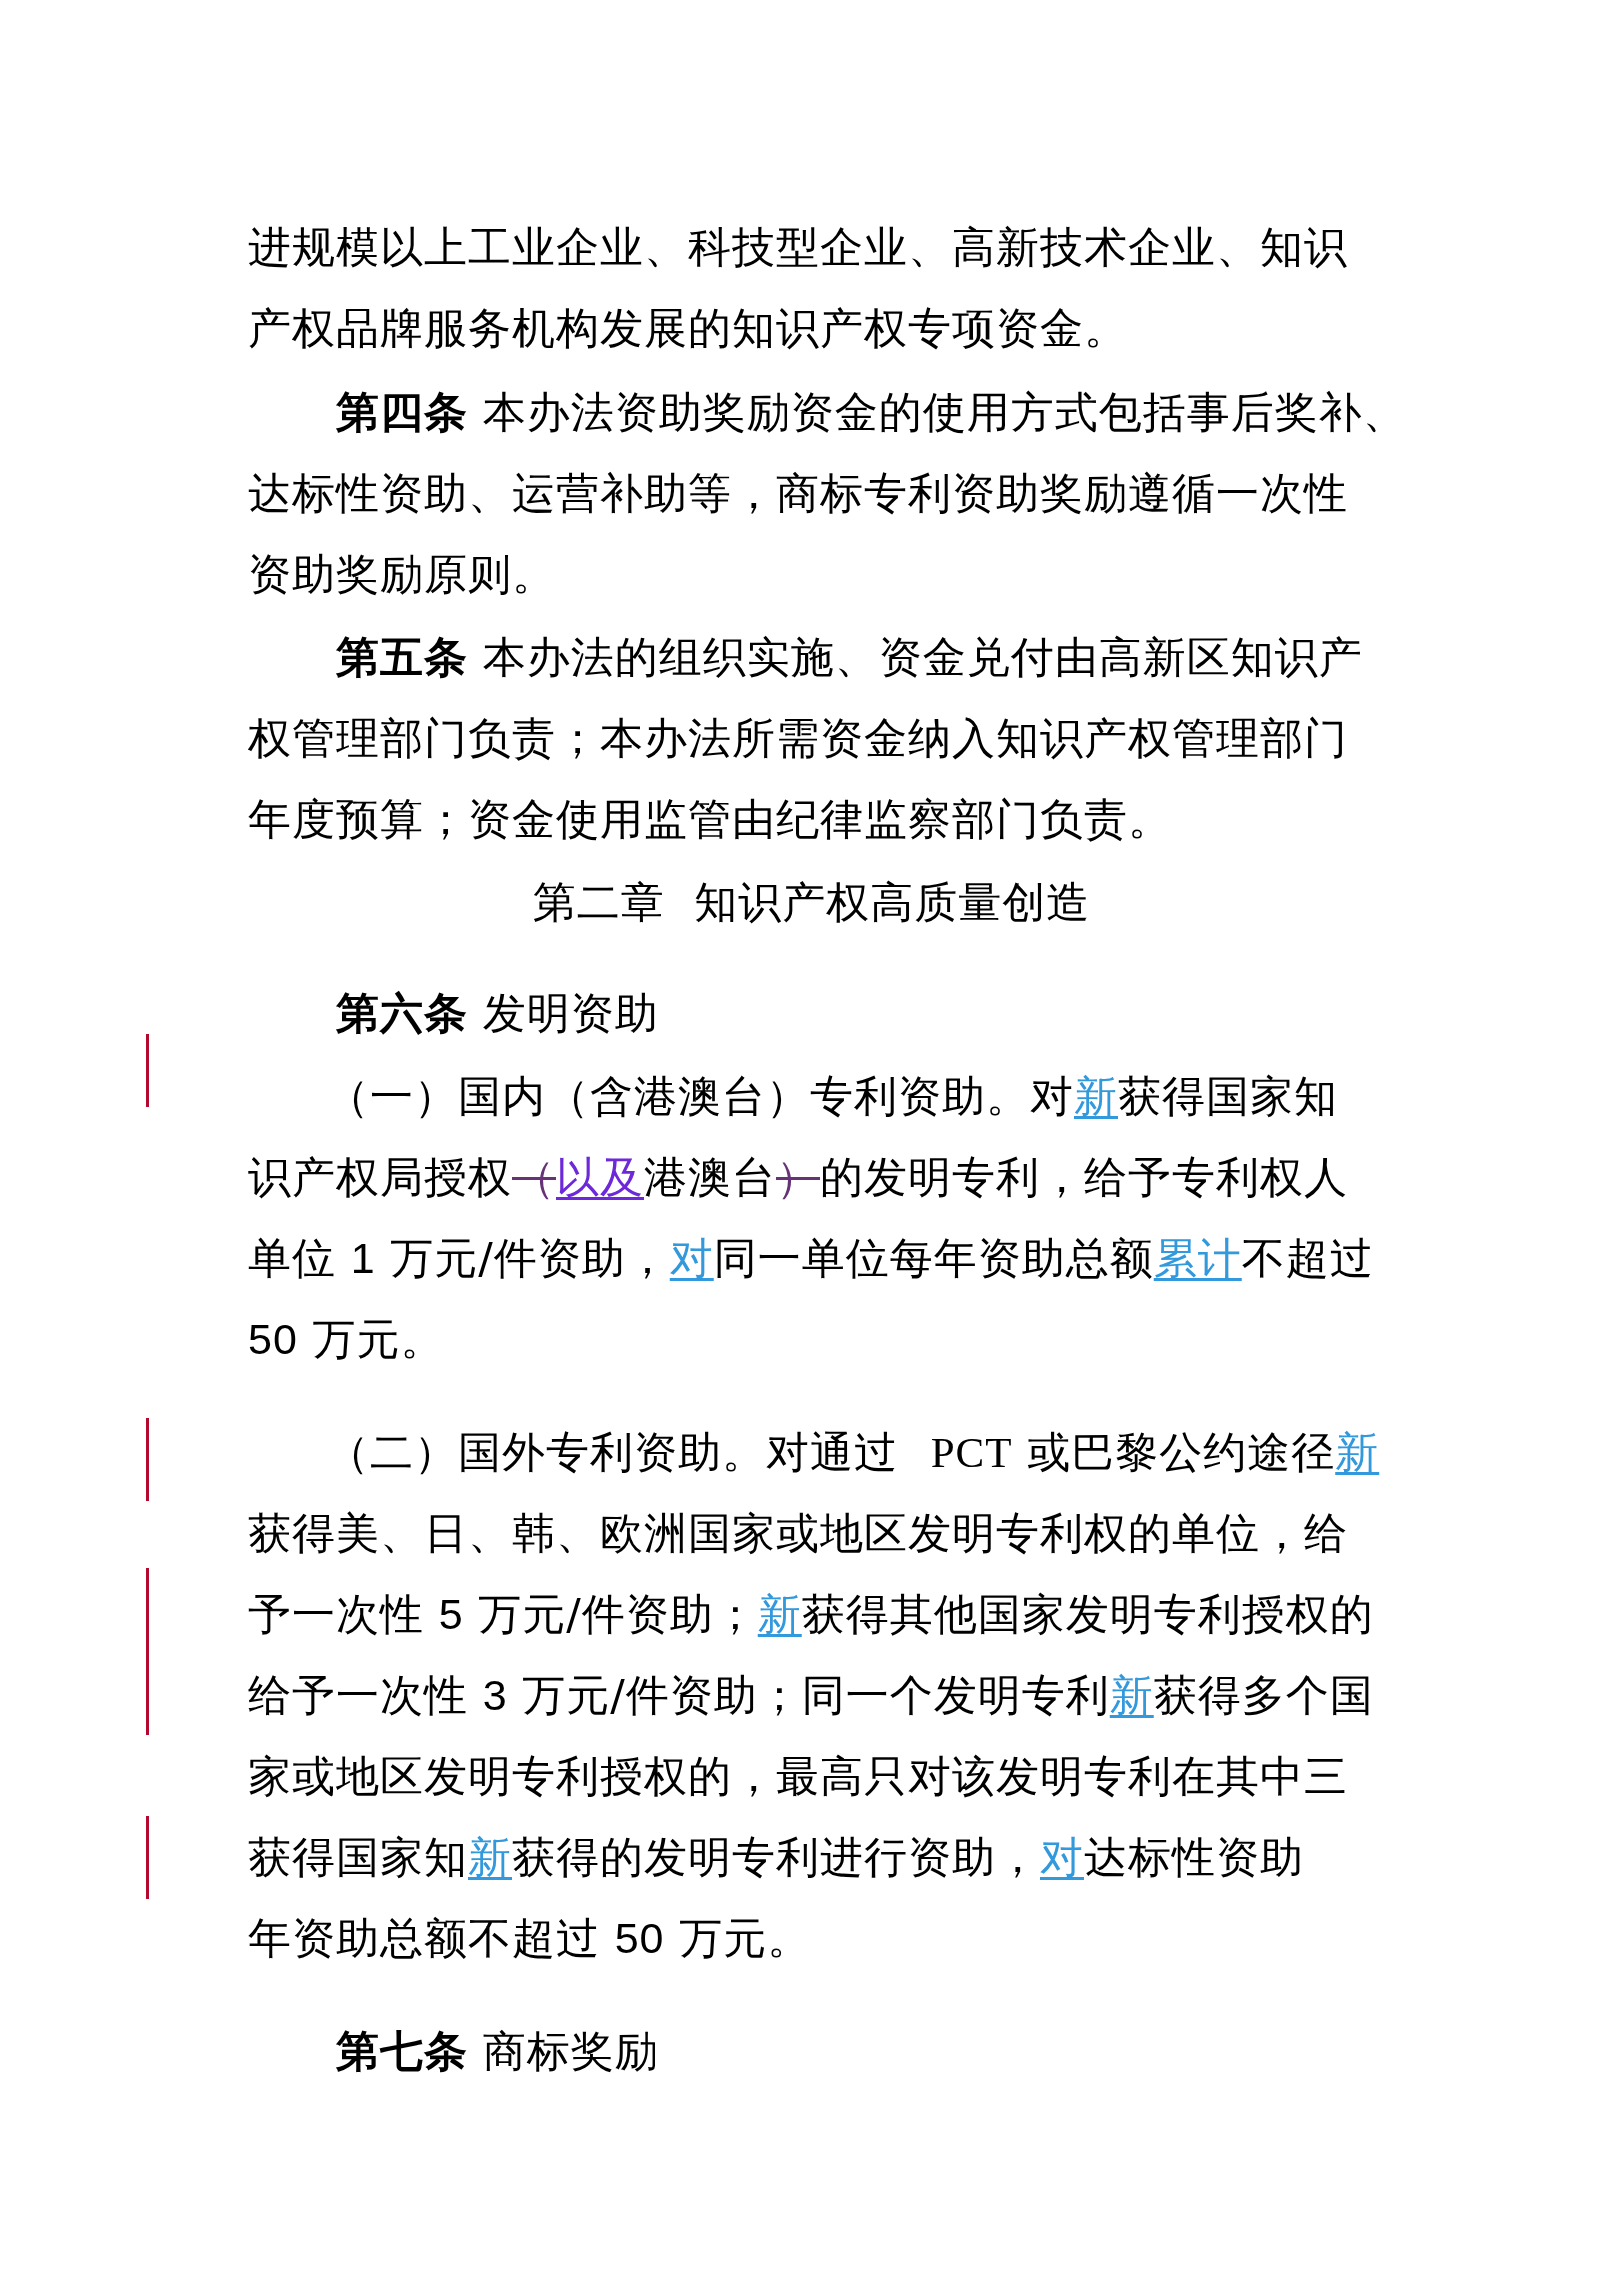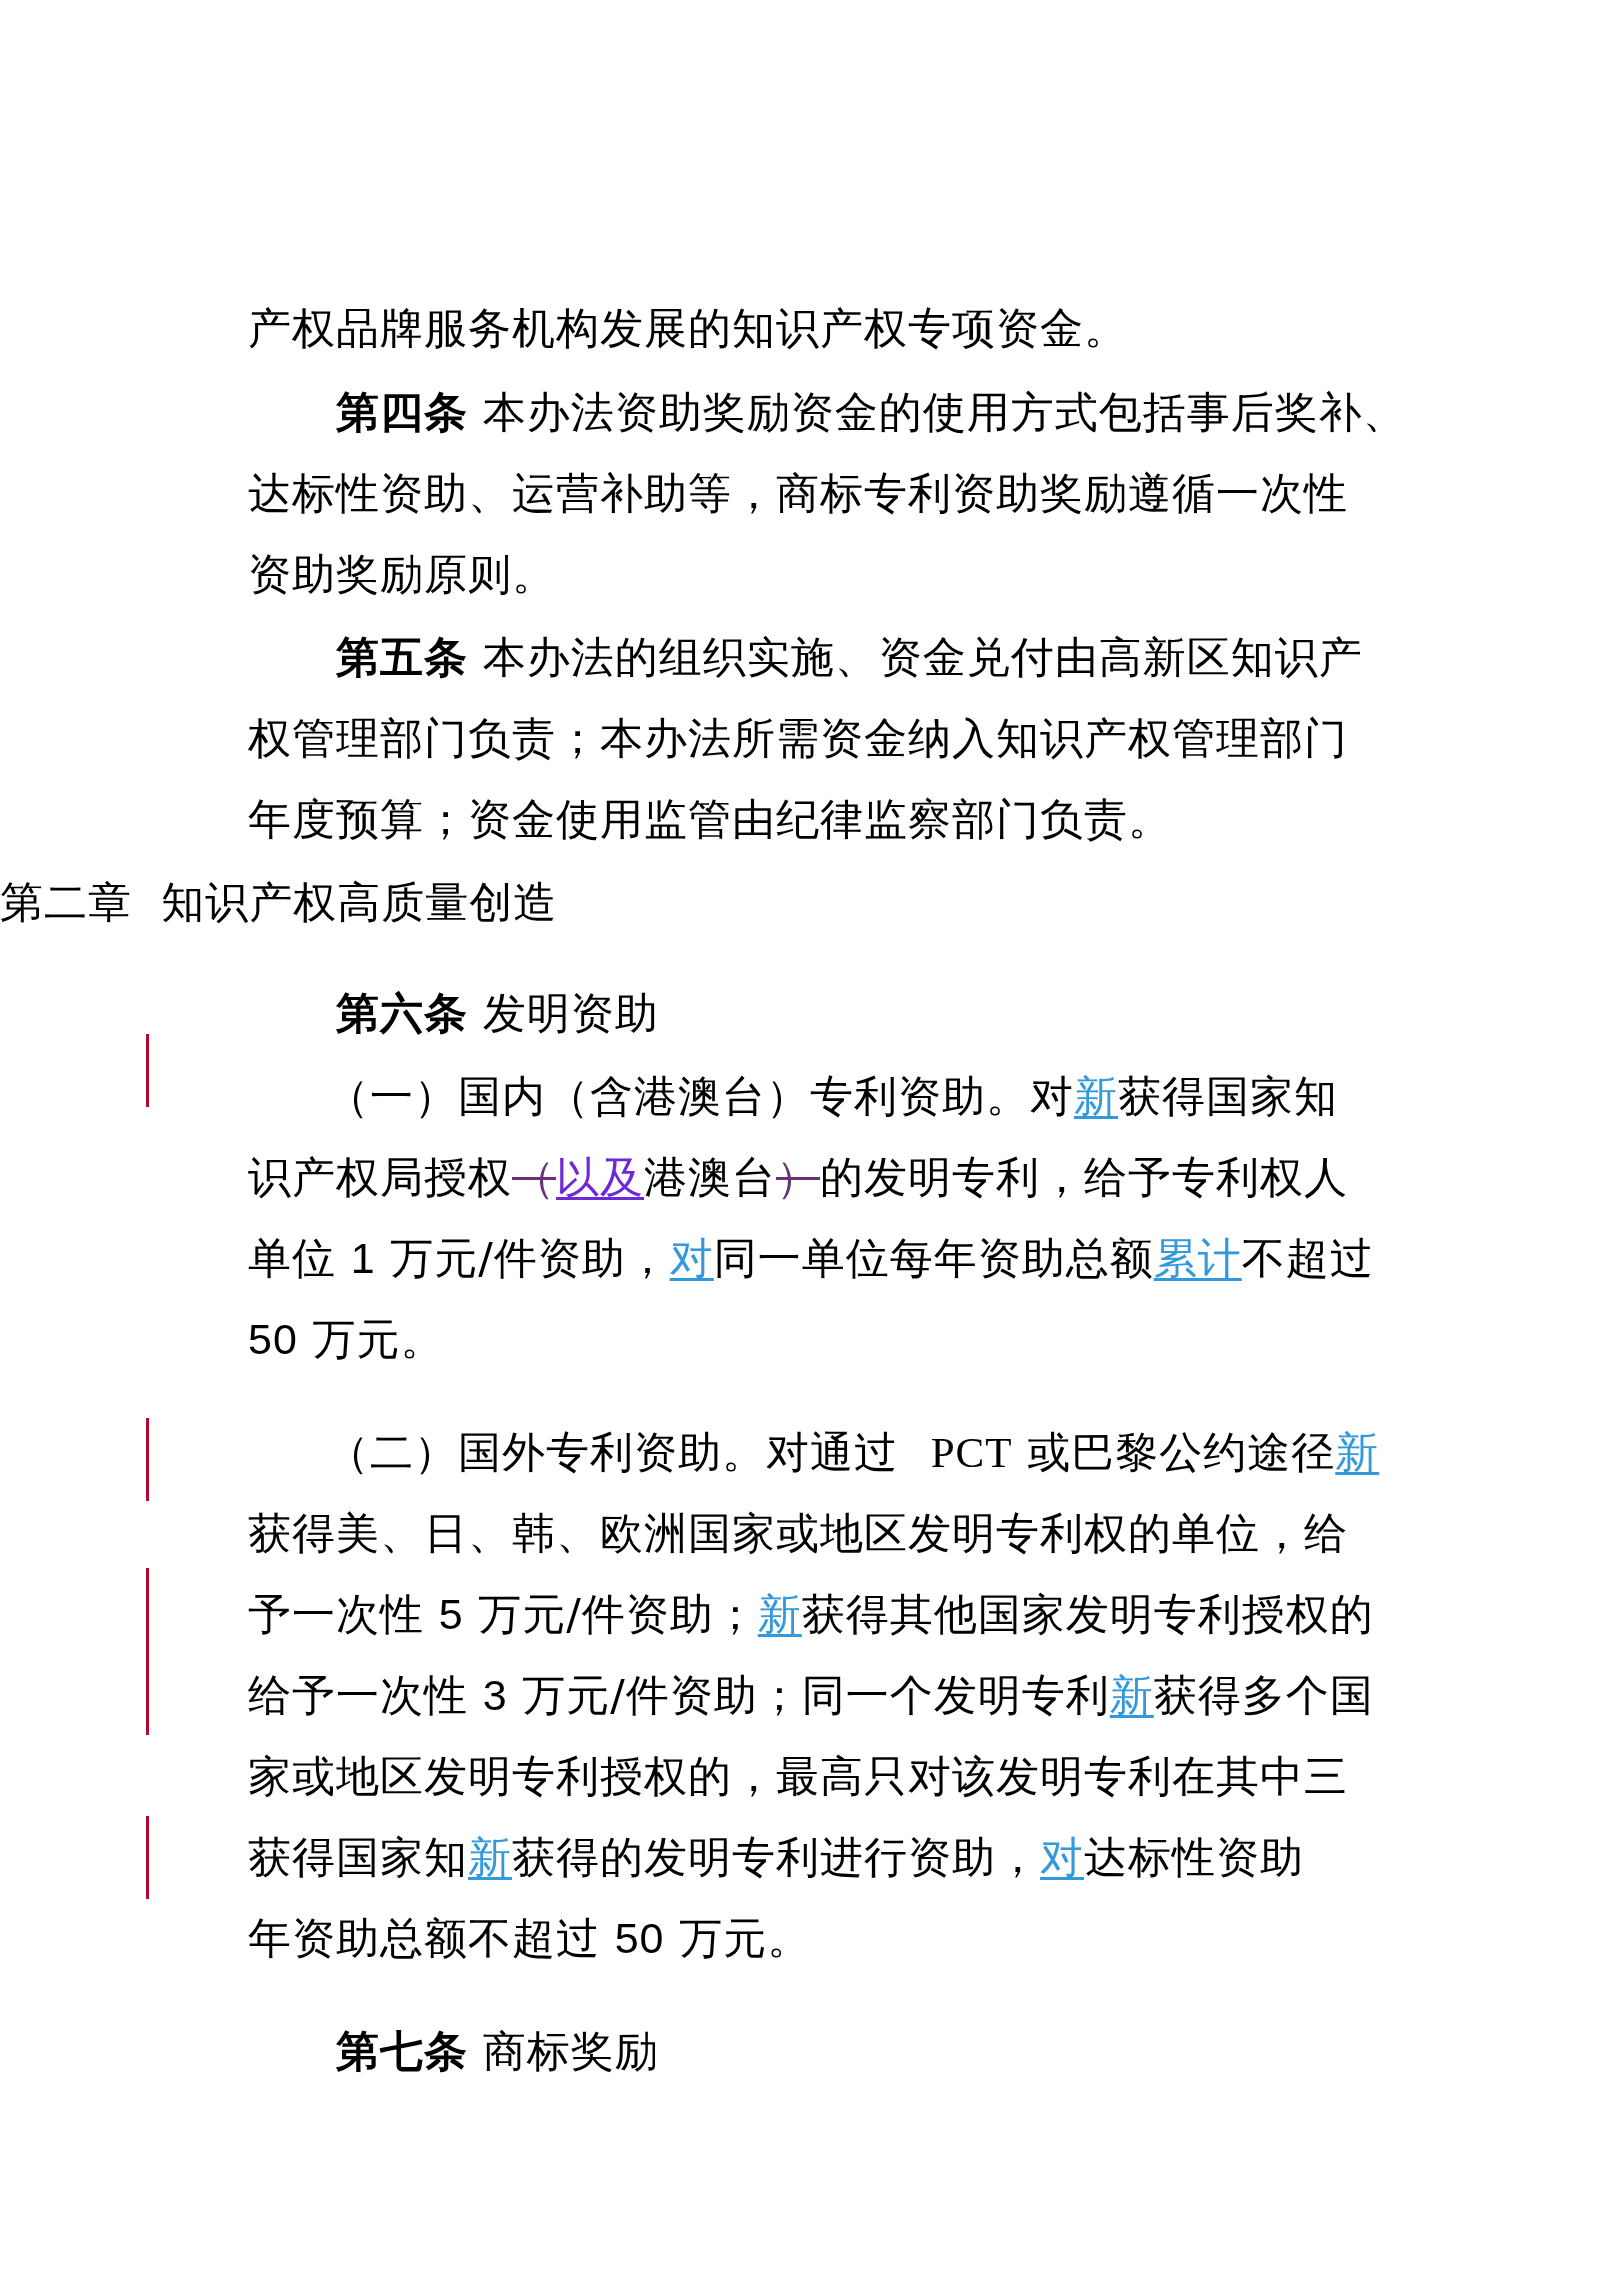--- a/index.html
+++ b/index.html
@@ -1,34 +1,35 @@
 <!DOCTYPE html>
 <html style="font-size:7.9px"><head>
 <meta charset="utf-8">
 <style>
   html, body { margin: 0; padding: 0; background: #ffffff; }
   body { width: 1623px; height: 2295px; position: relative; overflow: hidden;
          font-family: "DejaVu Sans", "Liberation Sans", sans-serif; color: #000; }
   .page { position: absolute; left: 0; top: 0; width: 1623px; height: 2295px; background: #fff; }
   .line { position: absolute; left: 248px; font-size: 43px; line-height: 49px; white-space: nowrap; letter-spacing: 1px; }
   .indent { left: 336px; }
-  .center { left: 0; width: 1623px; }
+  .center { left: 0; width: 1623px; text-align: center; }
   .bold { font-weight: bold; }
   .ins { color: #3399DD; text-decoration: underline; text-decoration-thickness: 2.5px; text-underline-offset: 4.9px; }
   .mod-ins { color: #6d28d9; text-decoration: underline; text-decoration-thickness: 2.5px; text-underline-offset: 4.9px; }
   .del { color: #663377; text-decoration: line-through; text-decoration-thickness: 2.5px; }
   .latin { font-family: "Liberation Serif", serif; margin-left: 18px; }
   .num { font-family: "Liberation Sans", sans-serif; }
   .bar { position: absolute; left: 146px; width: 3.4px; background: #B5082E; }
 </style>
 </head>
 <body>
 
 <div class="page">
 
+  <div class="line" style="top:223px">进规模以上工业企业、科技型企业、高新技术企业、知识</div>
   <div class="line" style="top:304px">产权品牌服务机构发展的知识产权专项资金。</div>
 
   <div class="line indent" style="top:388px">
     <span class="bold">第四条</span><span>  </span><span>本办法资助奖励资金的使用方式包括事后奖补、</span>
   </div>
   <div class="line" style="top:469px">达标性资助、运营补助等，商标专利资助奖励遵循一次性</div>
   <div class="line" style="top:550px">资助奖励原则。</div>
 
   <div class="line indent" style="top:633px">
     <span class="bold">第五条</span><span>  </span><span>本办法的组织实施、资金兑付由高新区知识产</span>

